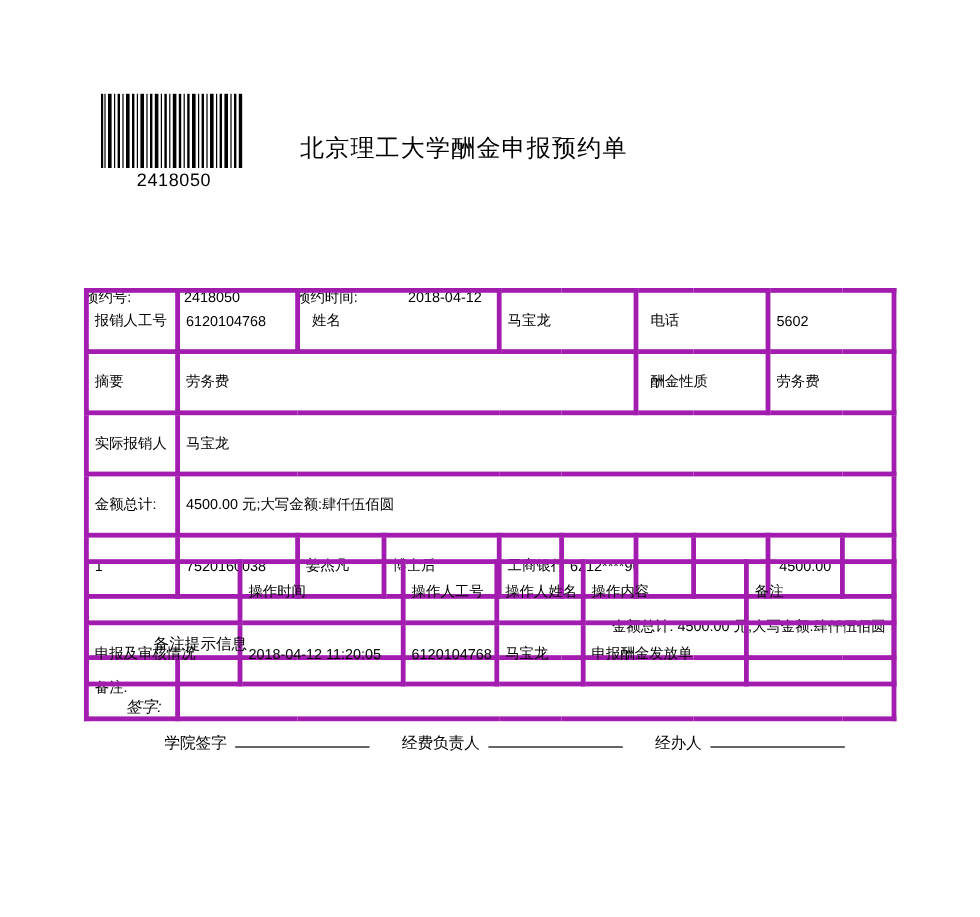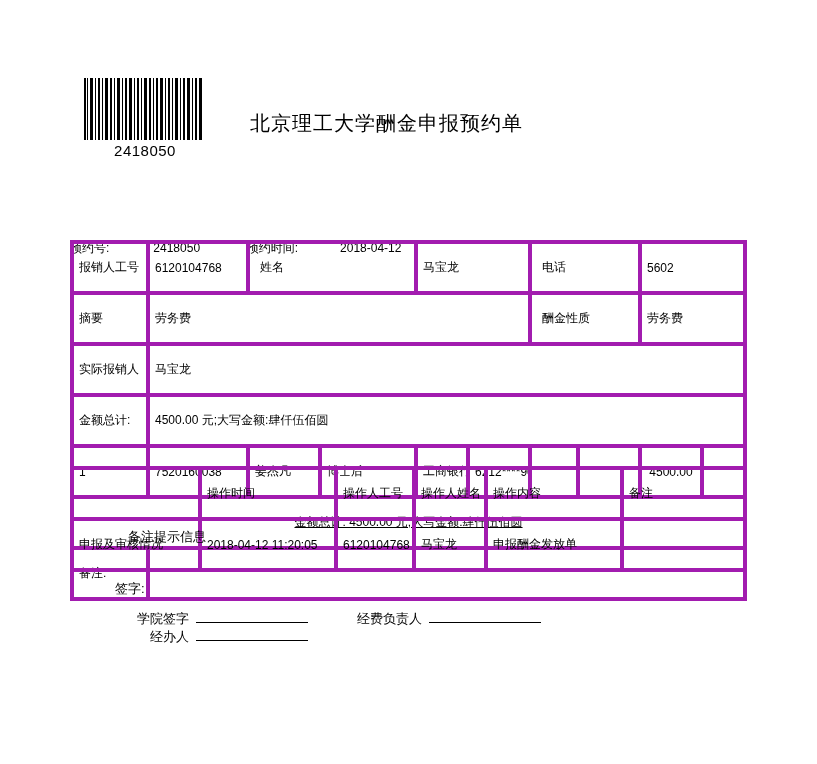--- a/index.html
+++ b/index.html
@@ -95,36 +95,37 @@
     top: 240px;
     width: 673px;
   }
   .sub-table {
     position: absolute;
     left: 70px;
     top: 466px;
     width: 673px;
     border-radius: 11px;
   }
-  .center { text-align: center; text-decoration: underline; }
+  .center { text-align: right; }
   .right { text-align: center; }
   .pad-left-lg { padding-left: 10px; }
 
   
   .note-text {
     position: absolute;
     left: 128px;
     top: 528px;
     font-size: 13px;
   }
   .sign-label {
     position: absolute;
-    left: 115px;
+    left: 105px;
     top: 580px;
     font-size: 13px;
+    font-style: italic;
   }
   .sign-row {
     position: absolute;
     left: 105px;
     top: 610px;
     width: 640px;
     font-size: 13px;
   }
   .sign-item {
     display: inline-block;
@@ -132,21 +133,21 @@
   }
   .sign-item .name { margin-right: 4px; }
   .sign-line {
     display: inline-block;
     width: 112px;
     border-bottom: 1px solid #000;
     height: 12px;
     vertical-align: baseline;
   }
   .gap-a { margin-left: 32px; }
-  .gap-b { margin-left: 45px; }
+  .gap-b { margin-left: 23px; }
 </style>
 </head>
 <body>
 
 <div class="page">
 
   <div class="header">
     <div class="barcode-block">
       <svg class="barcode" viewBox="0 0 118 62" preserveAspectRatio="none">
         <rect x="0" y="0" width="2" height="62" fill="#000"></rect>

